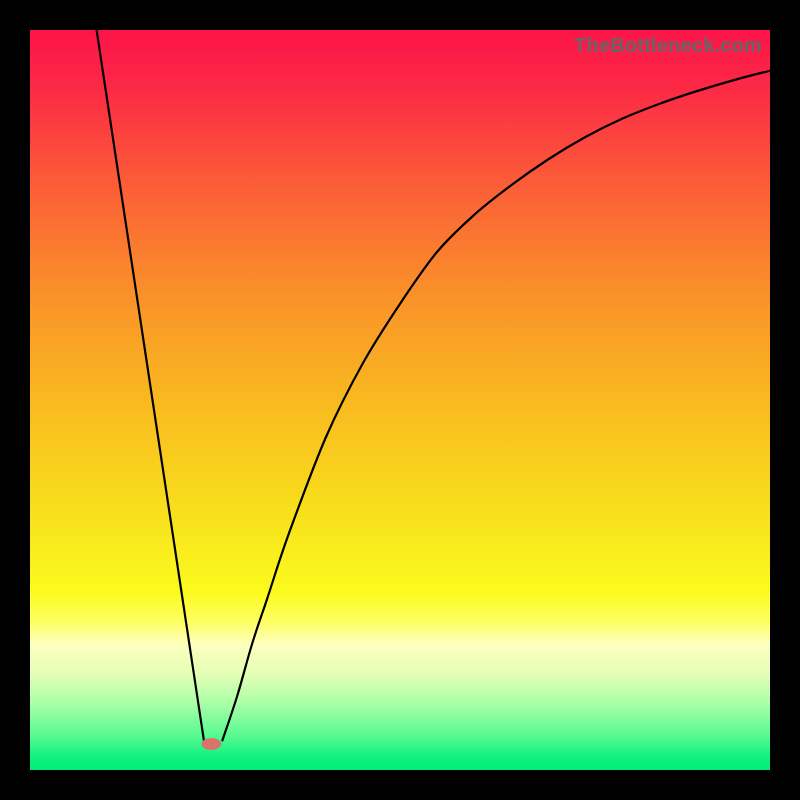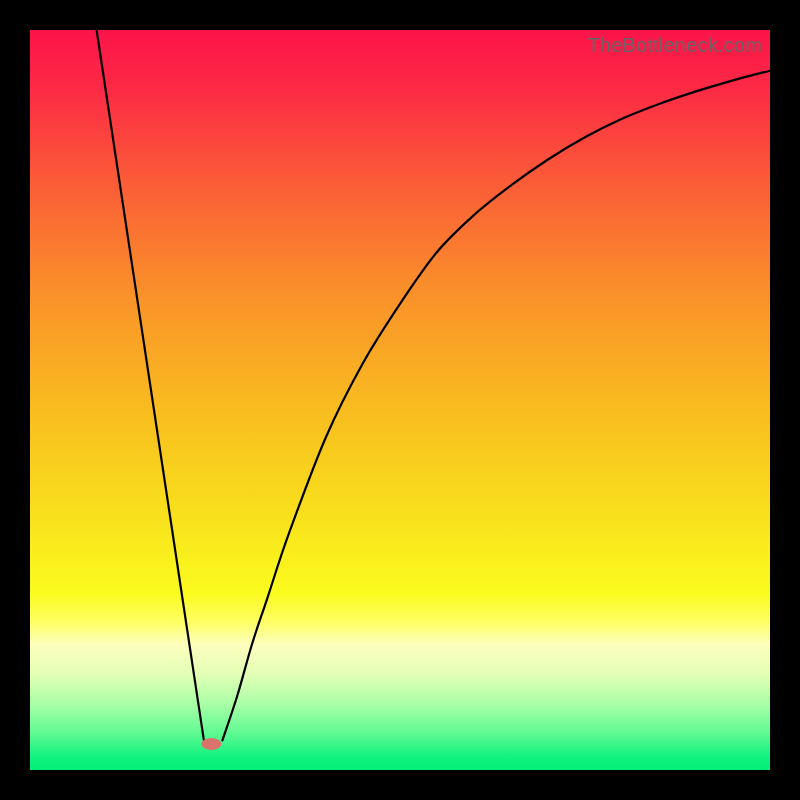--- a/index.html
+++ b/index.html
@@ -25,21 +25,21 @@
     width: 740px;
     height: 740px;
     overflow: hidden;
   }
   .watermark {
     position: absolute;
     top: 4px;
     right: 8px;
     color: #666666;
     font-size: 20px;
-    font-weight: 400;
+    font-weight: 700;
     letter-spacing: 0.2px;
     user-select: none;
   }
   svg {
     display: block;
   }
 </style>
 </head>
 <body>
 

